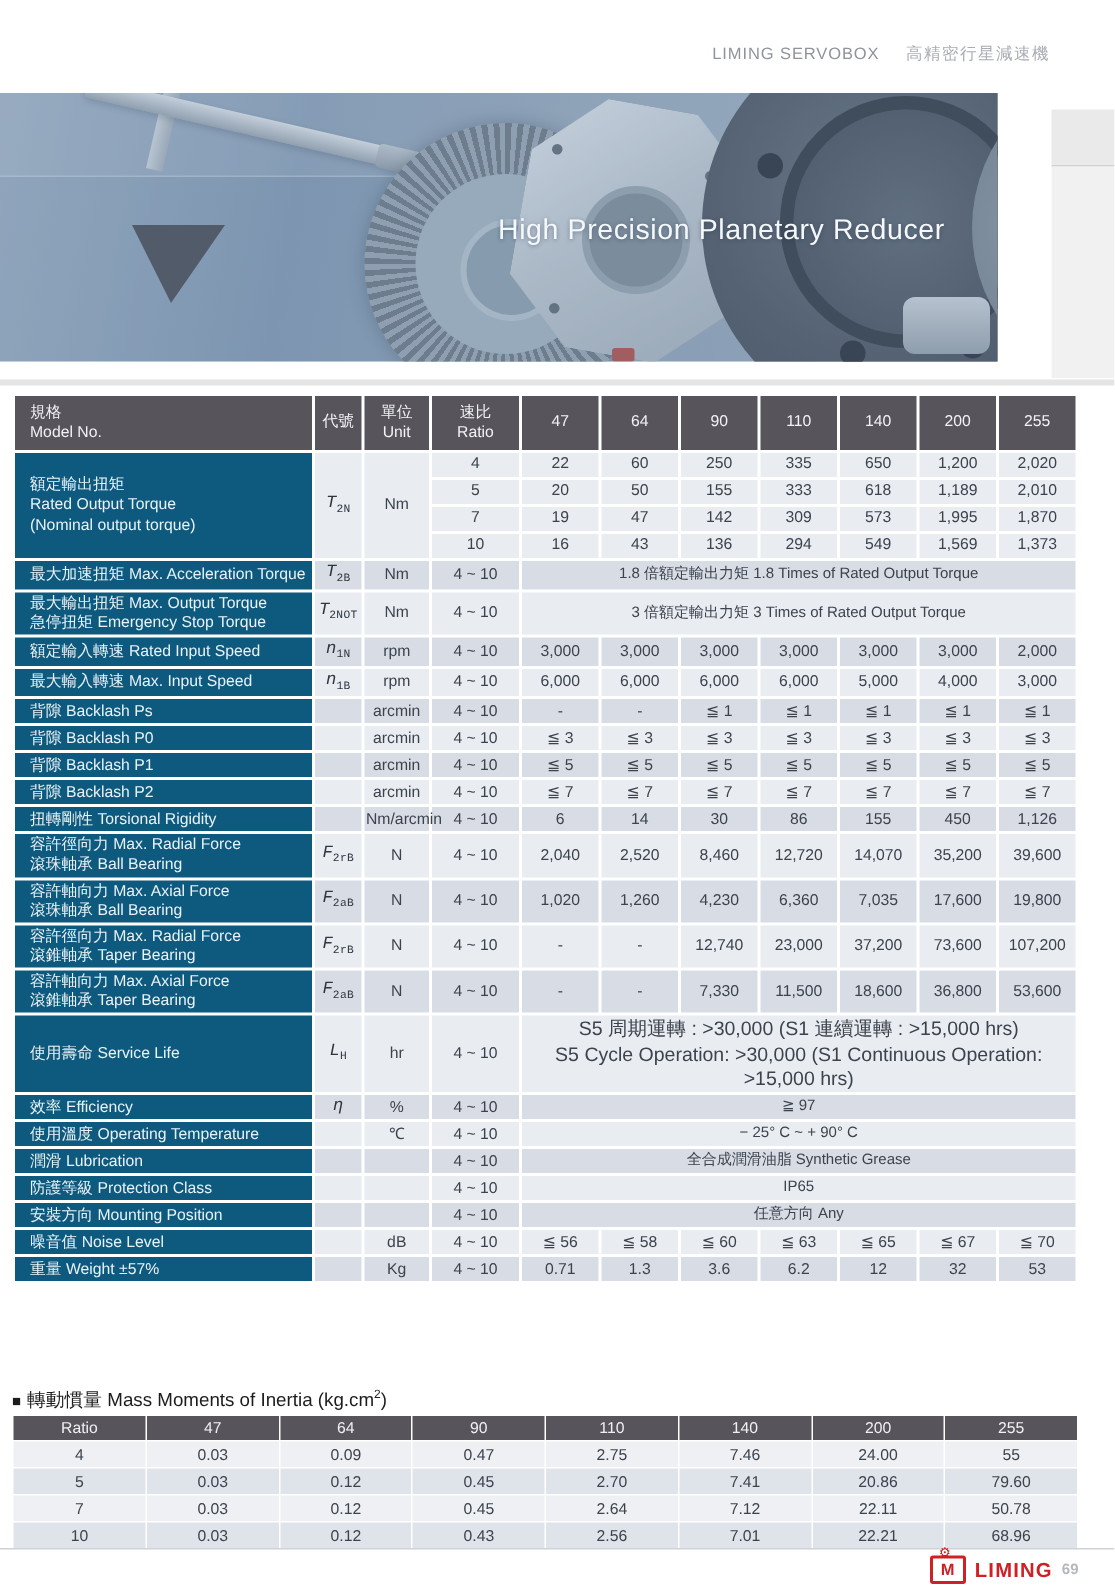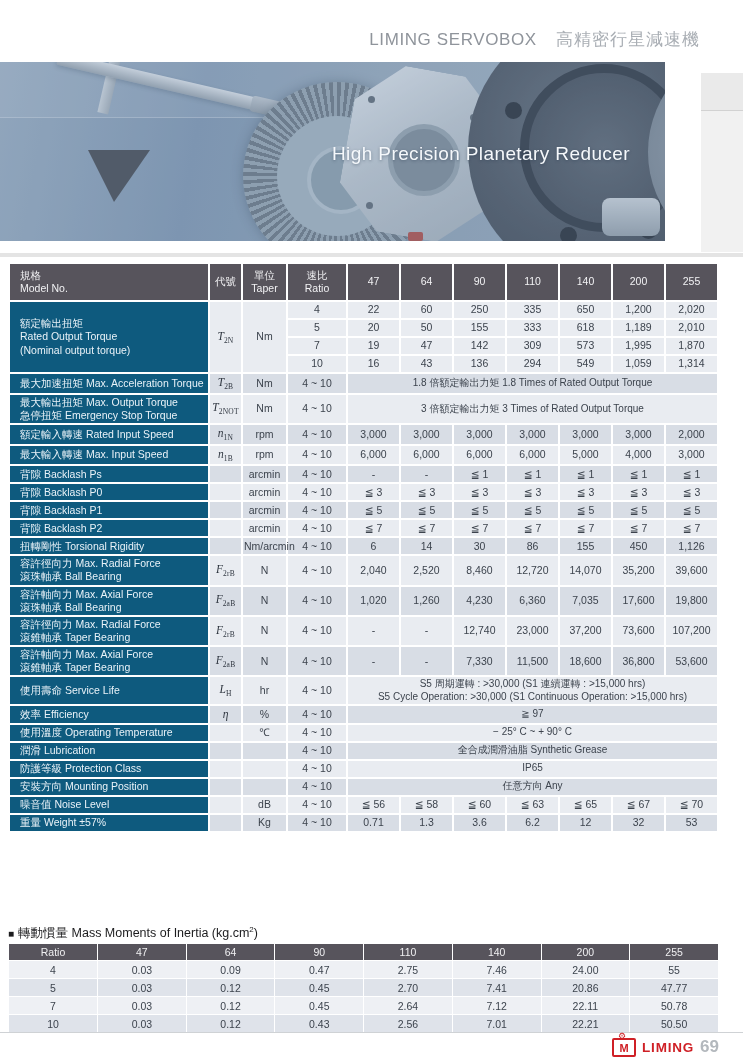--- a/index.html
+++ b/index.html
@@ -2,21 +2,21 @@
 <html><head>
 <meta charset="utf-8">
 <style>
   html,body{margin:0;padding:0}
   body{
     width:743px;height:1060px;position:relative;background:#ffffff;
     font-family:"Liberation Sans",sans-serif;overflow:hidden;
     -webkit-font-smoothing:antialiased;
   }
   
-  .top-header{position:absolute;top:28px;right:43px;font-size:17px;letter-spacing:.6px;white-space:nowrap}
+  .top-header{position:absolute;top:28px;right:43px;font-size:11px;letter-spacing:.6px;white-space:nowrap}
   .top-header .brand{color:#8f949b}
   .top-header .brand-zh{color:#a9aeb4;margin-left:14px;letter-spacing:1px}
 
   
   .hero{position:absolute;left:0;top:62px;width:665px;height:179px;overflow:hidden;background:linear-gradient(100deg,#9db0c2 0%,#8299b2 30%,#8fa3b5 55%,#97a9ba 80%,#8fa1b3 100%)}
   .hero .topband{position:absolute;left:0;top:0;width:100%;height:55px;background:rgba(255,255,255,.10);border-bottom:1px solid rgba(255,255,255,.30)}
   .hero .arm1{position:absolute;left:55px;top:14px;width:215px;height:13px;background:linear-gradient(#e6eaed,#9ea8b0);border-radius:2px;transform:rotate(13deg);box-shadow:0 2px 4px rgba(40,55,70,.25)}
   .hero .arm2{position:absolute;left:104px;top:-8px;width:11px;height:60px;background:linear-gradient(90deg,#d6dce0,#aab3ba);transform:rotate(13deg)}
   .hero .arm3{position:absolute;left:250px;top:44px;width:96px;height:16px;background:linear-gradient(#c6cdd3,#98a2aa);border-radius:3px;transform:rotate(13deg)}
   .hero .tri{position:absolute;left:88px;top:88px;width:0;height:0;border-top:52px solid #43464b;border-left:26px solid transparent;border-right:36px solid transparent;filter:blur(.4px)}
@@ -45,44 +45,44 @@
   
   table.spec{position:absolute;left:8px;top:262px;width:711px;border-collapse:separate;border-spacing:2px;table-layout:fixed}
   table.spec thead th{background:#57545c;color:#f2f2f4;font-weight:normal;font-size:10.5px;line-height:1.25;height:36px;vertical-align:middle;text-align:center;padding:0}
   table.spec thead th.h-model{text-align:left;padding-left:10px}
   table.spec thead th .ln{display:block}
   table.spec th.rlabel{background:#0e5a7e;color:#e9f2f8;font-weight:normal;font-size:10.5px;text-align:left;padding:1px 4px 1px 10px;line-height:1.25;vertical-align:middle}
   table.spec th.rlabel .ln{display:block;white-space:nowrap}
   table.spec td{font-size:10.5px;color:#3c434d;text-align:center;vertical-align:middle;padding:1px 1px;line-height:1.25;height:14px}
   table.spec tr.light td{background:#e9ecf1}
   table.spec tr.dark td{background:#d8dde5}
-  table.spec td.sym{font-family:Liberation Serif, serif;font-style:italic;font-size:11.5px;color:#2f3640}
+  table.spec td.sym{font-family:Liberation Mono, monospace;font-style:italic;font-size:11.5px;color:#2f3640}
   table.spec td.sym sub{font-size:7.5px;font-style:normal;letter-spacing:.2px}
   table.spec td.spanv{font-size:10px}
   table.spec td.spanv .ln{display:block}
-  table.spec td.small2{font-size:10px}
+  table.spec td.small2{font-size:13px}
 
   
   .inertia-title{position:absolute;left:8px;top:925px;font-size:12.5px;color:#1c1c1e}
   .inertia-title .bullet{font-size:10px;margin-right:4px;color:#1c1c1e}
   .inertia-title sup{font-size:8px}
   table.inertia{position:absolute;left:8px;top:943px;width:711px;border-collapse:separate;border-spacing:1px;table-layout:fixed}
   table.inertia th{background:#57545c;color:#f0f0f2;font-weight:normal;font-size:10.5px;height:16px;text-align:center;padding:0}
   table.inertia td{font-size:10.5px;color:#3c434d;text-align:center;height:17px;padding:0}
   table.inertia tr.light td{background:#eef0f4}
   table.inertia tr.dark td{background:#dfe3ea}
 
   
   .footer-line{position:absolute;left:0;top:1032px;width:743px;height:1px;background:#cfd2d5}
   .footer{position:absolute;right:24px;top:1037px;display:flex;align-items:center;gap:6px}
   .logo-box{width:20px;height:15px;border:2px solid #cf2026;border-radius:2px;position:relative;display:flex;align-items:flex-end;justify-content:center}
   .logo-box .m{color:#cf2026;font-weight:bold;font-size:11px;line-height:13px}
   .logo-box .gear{position:absolute;top:-8px;left:4px;font-size:9px;color:#cf2026;line-height:9px}
   .footer .fbrand{color:#cf2026;font-weight:bold;font-size:13.5px;letter-spacing:.8px}
-  .footer .pnum{color:#b3b8bd;font-size:17px;font-weight:bold}
+  .footer .pnum{color:#b3b8bd;font-size:10px;font-weight:bold}
 </style>
 </head>
 <body>
 
 <div class="top-header">
   <span class="brand">LIMING SERVOBOX</span>
   <span class="brand-zh">高精密行星減速機</span>
 </div>
 
 <div class="hero">
@@ -136,21 +136,21 @@
     <tr>
       <th class="h-model">
         <span class="ln">規格</span>
         <span class="ln">Model No.</span>
       </th>
       <th>
         <span class="ln">代號</span>
       </th>
       <th>
         <span class="ln">單位</span>
-        <span class="ln">Taper</span>
+        <span class="ln">Unit</span>
       </th>
       <th>
         <span class="ln">速比</span>
         <span class="ln">Ratio</span>
       </th>
 
     <th>47</th>
         <th>64</th>
         <th>90</th>
         <th>110</th>
@@ -197,22 +197,22 @@
         <td>1,995</td>
         <td>1,870</td>
       </tr>
       <tr class="light">
         <td>10</td>
         <td>16</td>
         <td>43</td>
         <td>136</td>
         <td>294</td>
         <td>549</td>
-        <td>1,059</td>
-        <td>1,314</td>
+        <td>1,569</td>
+        <td>1,373</td>
       </tr>
       <tr class="dark">
         <th class="rlabel">
           <span class="ln">最大加速扭矩 Max. Acceleration Torque</span>
         </th>
         <td class="sym"><span>T</span><sub>2B</sub></td>
         <td>Nm</td>
         <td>4 ~ 10</td>
         <td class="spanv" colspan="7">
           <span class="ln">1.8 倍額定輸出力矩  1.8 Times of Rated Output Torque</span>
@@ -530,41 +530,41 @@
         <td>55</td>
       </tr>
       <tr class="dark">
         <td>5</td>
         <td>0.03</td>
         <td>0.12</td>
         <td>0.45</td>
         <td>2.70</td>
         <td>7.41</td>
         <td>20.86</td>
-        <td>47.77</td>
+        <td>79.60</td>
       </tr>
       <tr class="light">
         <td>7</td>
         <td>0.03</td>
         <td>0.12</td>
         <td>0.45</td>
         <td>2.64</td>
         <td>7.12</td>
         <td>22.11</td>
         <td>50.78</td>
       </tr>
       <tr class="dark">
         <td>10</td>
         <td>0.03</td>
         <td>0.12</td>
         <td>0.43</td>
         <td>2.56</td>
         <td>7.01</td>
         <td>22.21</td>
-        <td>50.50</td>
+        <td>68.96</td>
       </tr>
     </tbody>
 </table>
 
 <div class="footer-line"></div>
 <div class="footer">
   <span class="logo-box">
     <span class="gear">⚙</span>
     <span class="m">M</span>
   </span>

